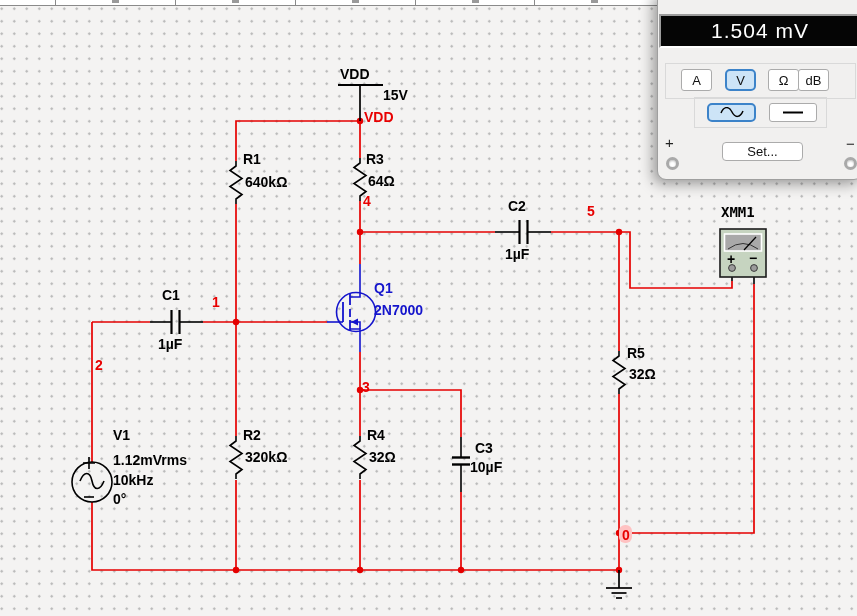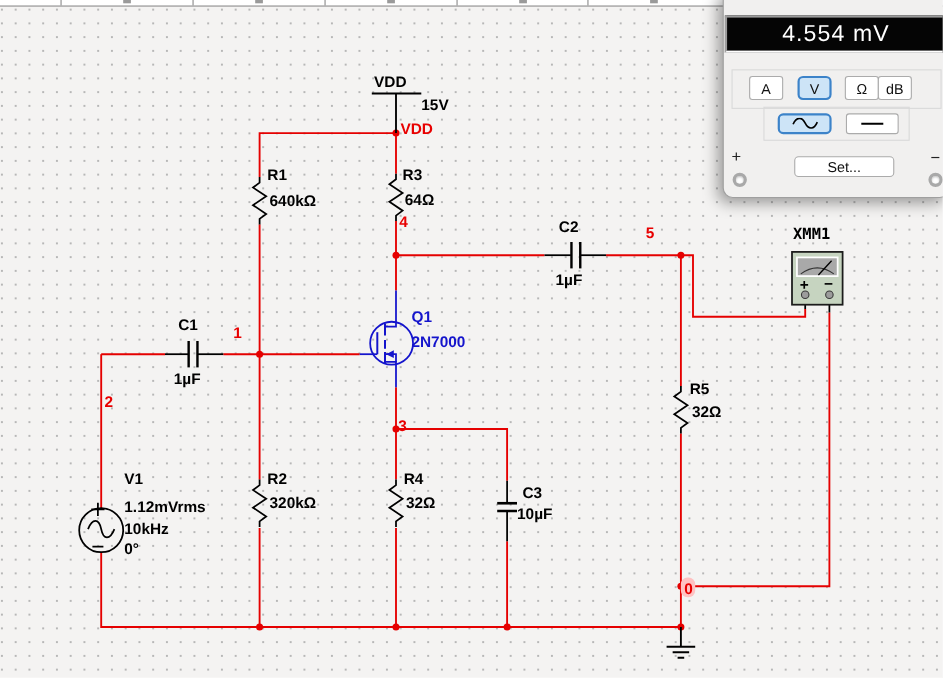--- a/index.html
+++ b/index.html
@@ -33,21 +33,21 @@
   .mm-group-signal{left:36px;top:105px;width:131px;height:29px;}
   .mm-btn{position:absolute;box-sizing:border-box;background:#ffffff;border:1px solid #ababab;
     border-radius:3px;font-family:"Liberation Sans",sans-serif;font-size:13px;color:#111;
     padding:0;display:flex;align-items:center;justify-content:center;}
   .mm-btn.selected{background:#cde4f7;border:2px solid #3c83c9;border-radius:5px;}
   .mm-mode{width:31px;height:22px;top:77px;}
   .mm-sig{width:49px;height:19px;top:111px;}
   .mm-plus,.mm-minus{position:absolute;font-size:15px;color:#222;}
   .mm-term{position:absolute;width:7px;height:7px;background:#ffffff;border:3px solid #a9a9a9;
     border-radius:50%;box-shadow:0 1px 2px rgba(0,0,0,.25) inset;}
-  .mm-set{position:absolute;left:64px;top:150px;width:91px;height:19px;background:#ffffff;
+  .mm-set{position:absolute;left:64px;top:150px;width:81px;height:19px;background:#ffffff;
     border:1px solid #ababab;border-radius:4px;font-family:"Liberation Sans",sans-serif;
     font-size:13px;color:#111;}
 </style>
 </head>
 <body>
 
 <div class="screen">
 
   <div class="tstrip">
     <div class="tdiv" style="left:55px"></div>
@@ -213,21 +213,21 @@
       <text class="netlbl" x="362" y="392">3</text>
       <text class="netlbl" x="363" y="206">4</text>
       <text class="netlbl" x="587" y="216">5</text>
       <rect x="619" y="525" width="13" height="18" rx="6" fill="#ffc2c2"></rect>
       <text class="netlbl" x="622" y="540">0</text>
     </g>
   </svg>
 
   <div class="mm-panel">
     <div class="mm-display">
-      <span>4.554 mV</span>
+      <span>1.504 mV</span>
     </div>
 
     <div class="mm-group mm-group-modes"></div>
     <div class="mm-group mm-group-signal"></div>
 
     <button class="mm-btn mm-mode" style="left:23px">A</button>
     <button class="mm-btn mm-mode selected" style="left:67px">V</button>
     <button class="mm-btn mm-mode" style="left:110px">Ω</button>
     <button class="mm-btn mm-mode" style="left:140px">dB</button>
 

